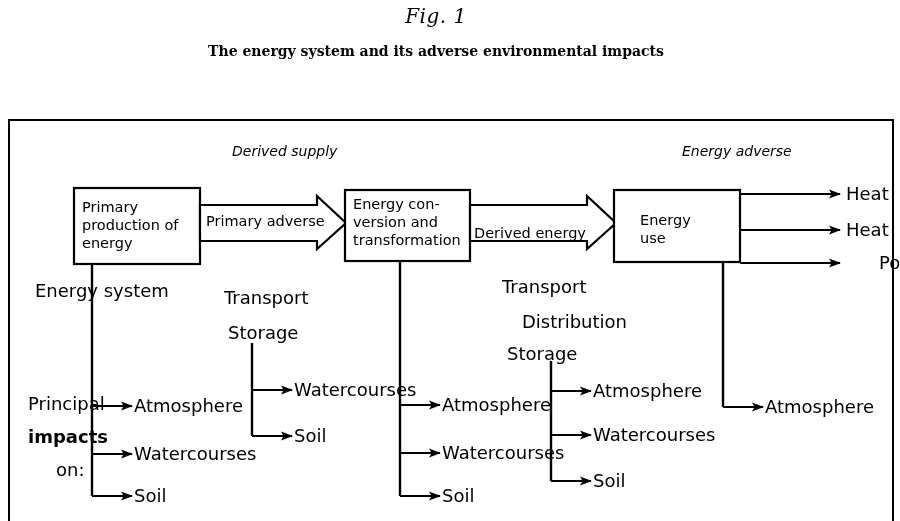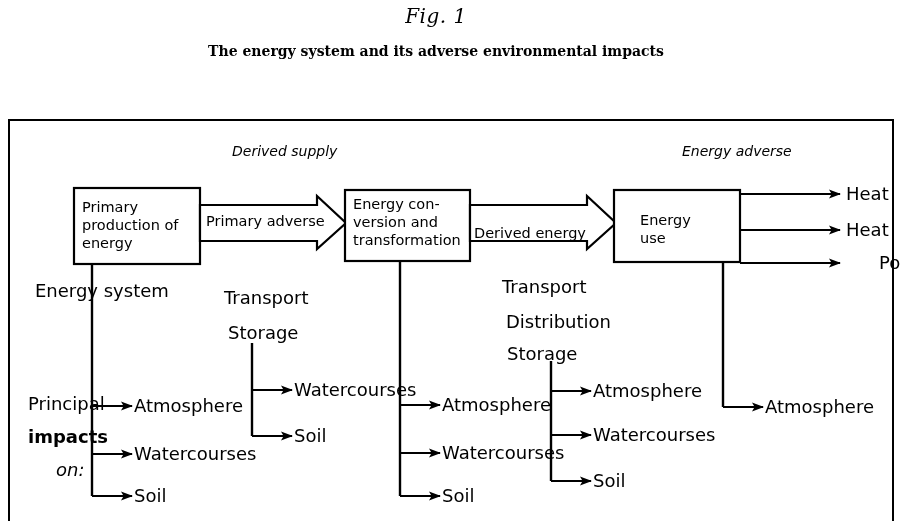--- a/index.html
+++ b/index.html
@@ -142,37 +142,37 @@
   <div class="flowlabel" style="left:196px; top:92px;">Primary adverse</div>
   <div class="flowlabel" style="left:464px; top:104px;">Derived energy</div>
 
   <div class="lbl" style="left:836px; top:64px;">Heat</div>
   <div class="lbl" style="left:836px; top:100px;">Heat</div>
   <div class="lbl" style="left:821px; top:133px;margin-left:48px;">Power</div>
 
   <div class="lbl" style="left:9px; top:161px;margin-left:16px;">Energy system</div>
   <div class="lbl" style="left:18px; top:274px;">Principal</div>
   <div class="lbl" style="left:18px; top:307px;font-weight:bold;">impacts</div>
-  <div class="lbl" style="left:46px; top:340px;font-style:italic;">on:</div>
+  <div class="lbl" style="left:46px; top:340px;">on:</div>
 
   <div class="lbl" style="left:124px; top:276px;">Atmosphere</div>
   <div class="lbl" style="left:124px; top:324px;">Watercourses</div>
   <div class="lbl" style="left:124px; top:366px;">Soil</div>
 
   <div class="lbl" style="left:214px; top:168px;">Transport</div>
   <div class="lbl" style="left:218px; top:203px;">Storage</div>
   <div class="lbl" style="left:284px; top:260px;">Watercourses</div>
   <div class="lbl" style="left:284px; top:306px;">Soil</div>
 
   <div class="lbl" style="left:432px; top:275px;">Atmosphere</div>
   <div class="lbl" style="left:432px; top:323px;">Watercourses</div>
   <div class="lbl" style="left:432px; top:366px;">Soil</div>
 
   <div class="lbl" style="left:492px; top:157px;">Transport</div>
-  <div class="lbl" style="left:496px; top:192px;">Distribution</div>
+  <div class="lbl" style="left:512px; top:192px;">Distribution</div>
   <div class="lbl" style="left:497px; top:224px;">Storage</div>
   <div class="lbl" style="left:583px; top:261px;">Atmosphere</div>
   <div class="lbl" style="left:583px; top:305px;">Watercourses</div>
   <div class="lbl" style="left:583px; top:351px;">Soil</div>
 
   <div class="lbl" style="left:755px; top:277px;">Atmosphere</div>
 
 </div>
 
 </body></html>

